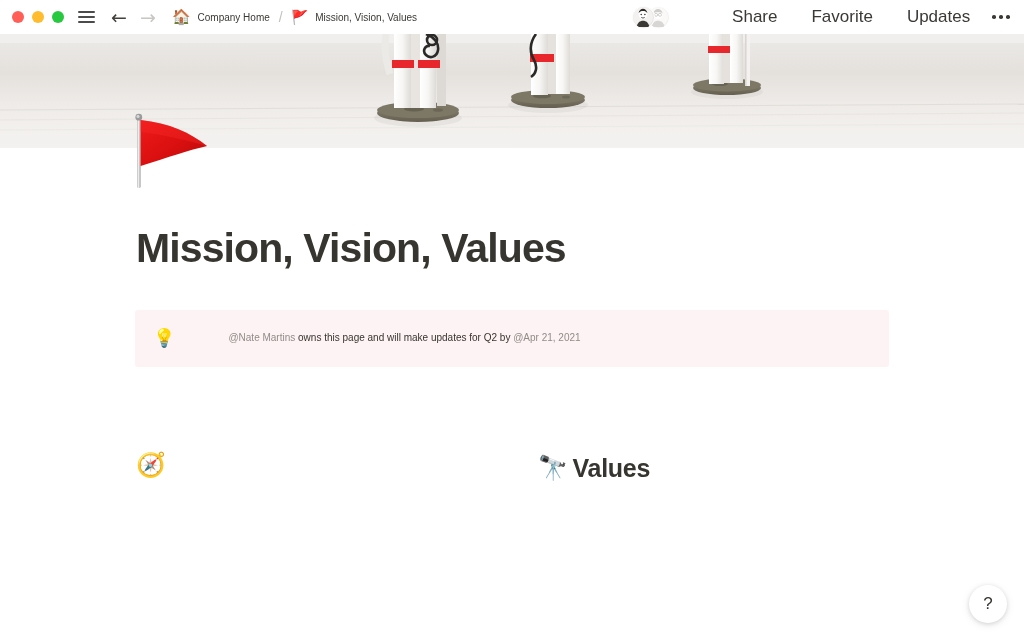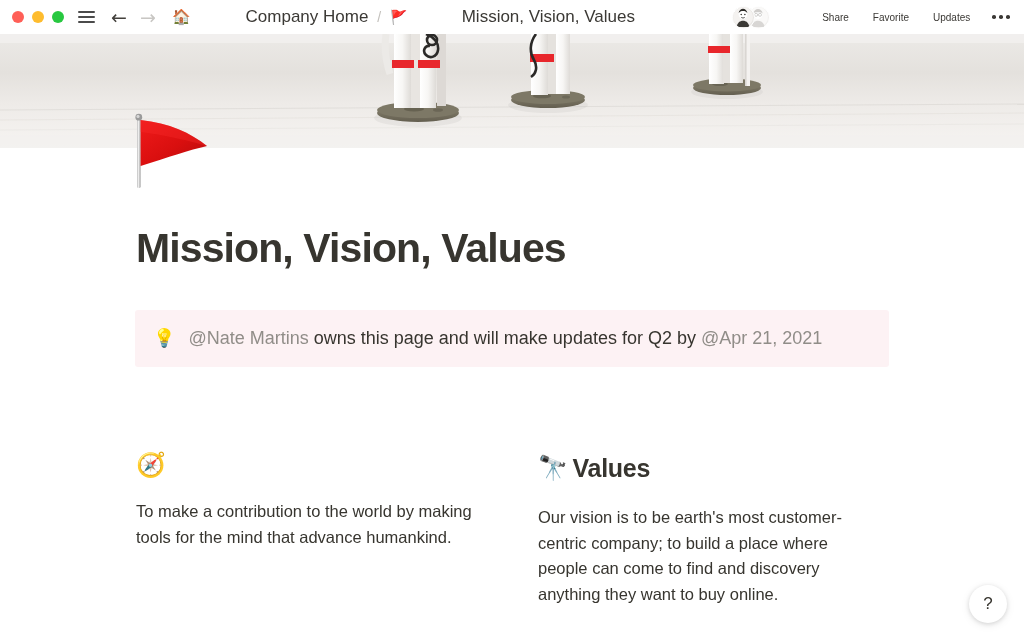--- a/index.html
+++ b/index.html
@@ -78,23 +78,22 @@
     min-width: 0;
   }
   .crumb {
     display: flex;
     align-items: center;
     gap: 6px;
     cursor: pointer;
     white-space: nowrap;
   }
   .crumb-label {
-    font-size: 17px;
+    font-size: 10px;
     color: #3b3935;
-    margin-left: 48px;
   }
   .crumb-sep {
     color: #c3c0bc;
     font-size: 14px;
     margin: 0 9px;
   }
   .emoji {
     font-family: "DejaVu Sans", sans-serif;
     line-height: 1;
     display: inline-block;
@@ -121,23 +120,23 @@
     border: 1.5px solid #fff;
     box-sizing: border-box;
     overflow: hidden;
     background: #e9e7e4;
   }
   .av.a1 { left: 0; z-index: 2; }
   .av.a2 { left: 15px; z-index: 1; opacity: .55; }
   .av svg { display: block; }
 
   .topbtn {
-    font-size: 10px;
+    font-size: 17px;
     color: #3b3935;
-    margin-left: 24px;
+    margin-left: 34px;
     cursor: pointer;
     white-space: nowrap;
   }
   .dots {
     margin-left: 22px;
     display: flex;
     gap: 3.5px;
     align-items: center;
     cursor: pointer;
   }
@@ -202,23 +201,24 @@
     display: flex;
     align-items: flex-start;
     gap: 13px;
   }
   .callout .bulb {
     font-size: 18px;
     line-height: 22px;
     flex: 0 0 auto;
   }
   .callout-text {
-    font-size: 18px;
+    font-size: 10px;
     line-height: 22px;
     color: #37352f;
+    margin-left: 40px;
   }
   .mention {
     color: #908d88;
   }
 
   .columns {
     position: absolute;
     left: 136px;
     top: 305px;
     width: 770px;
@@ -436,27 +436,25 @@
       <span class="mention">@Nate Martins</span><span> owns this page and will make updates for Q2 by </span><span class="mention">@Apr 21, 2021</span>
     </div>
   </div>
 
   <div class="columns">
 
     <div class="col">
       <h2 class="col-head">
         <span class="emoji">🧭</span>
       </h2>
-      <div class="col-body">To make a contribution to the world by making tools for the mind that advance humankind.</div>
     </div>
 
     <div class="col">
       <h2 class="col-head">
         <span class="emoji">🔭</span>
         <span>Values</span>
       </h2>
-      <div class="col-body">Our vision is to be earth's most customer-centric company; to build a place where people can come to find and discovery anything they want to buy online.</div>
     </div>
 
   </div>
 </div>
 
 <div class="help">?</div>
 
 </body></html>

